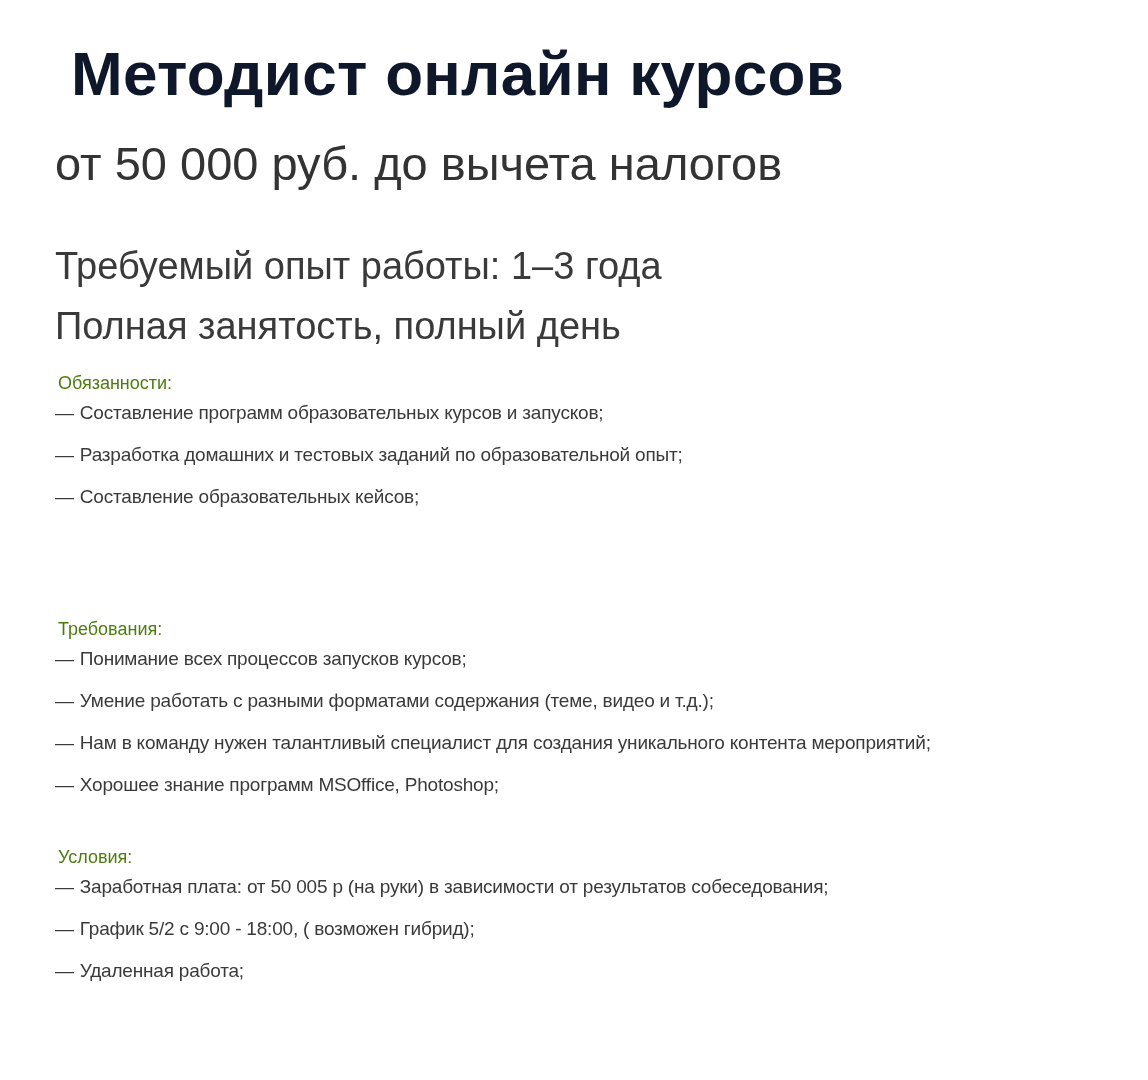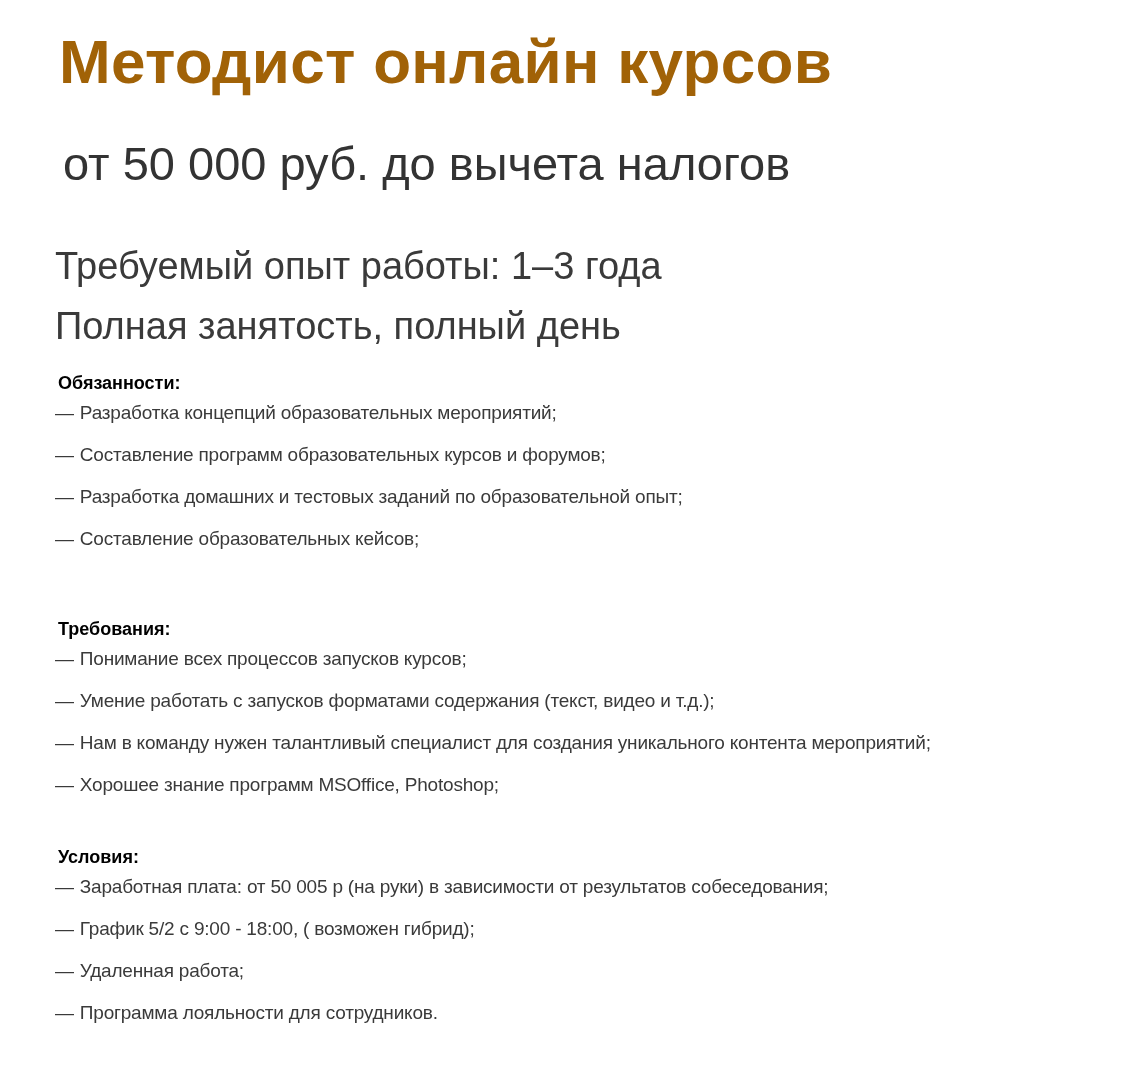--- a/index.html
+++ b/index.html
@@ -18,31 +18,31 @@
     .page {
       position: absolute;
       left: 55px;
       top: 0;
       right: 0;
     }
     .title {
       position: absolute;
       left: 0;
       top: 18px;
-      margin: 4px;
+      margin: 16px;
       font-size: 62px;
       font-weight: bold;
       line-height: 80px;
-      color: #a16207;
+      color: #0f172a;
       letter-spacing: 0.3px;
       white-space: nowrap;
     }
     .salary {
       position: absolute;
-      left: 8px;
+      left: 0;
       top: 134px;
       margin: 0;
       font-size: 47px;
       font-weight: normal;
       line-height: 60px;
       color: #333333;
       white-space: nowrap;
     }
     .meta {
       position: absolute;
@@ -57,23 +57,23 @@
     .meta.emp { top: 306px; }
 
     .section {
       position: absolute;
       left: 0;
       right: 0;
     }
     .section-title {
       margin: 0 0 0 3px;
       font-size: 18px;
-      font-weight: bold;
+      font-weight: normal;
       line-height: 24px;
-      color: #000000;
+      color: #4d7c0f;
       white-space: nowrap;
     }
     .list {
       list-style: none;
       margin: 0;
       padding: 0;
     }
     .list li {
       font-size: 19px;
       line-height: 42px;
@@ -100,40 +100,38 @@
 
   <p class="salary">от 50 000 руб. до вычета налогов</p>
 
   <p class="meta exp">Требуемый опыт работы: 1–3 года</p>
 
   <p class="meta emp">Полная занятость, полный день</p>
 
   <div class="section duties">
     <h3 class="section-title">Обязанности:</h3>
     <ul class="list">
-      <li><span class="dash">—</span><span>Разработка концепций образовательных мероприятий;</span></li>
-      <li><span class="dash">—</span><span>Составление программ образовательных курсов и форумов;</span></li>
+      <li><span class="dash">—</span><span>Составление программ образовательных курсов и запусков;</span></li>
       <li><span class="dash">—</span><span>Разработка домашних и тестовых заданий по образовательной опыт;</span></li>
       <li><span class="dash">—</span><span>Составление образовательных кейсов;</span></li>
     </ul>
   </div>
 
   <div class="section reqs">
     <h3 class="section-title">Требования:</h3>
     <ul class="list">
       <li><span class="dash">—</span><span>Понимание всех процессов запусков курсов;</span></li>
-      <li><span class="dash">—</span><span>Умение работать с запусков форматами содержания (текст, видео и т.д.);</span></li>
+      <li><span class="dash">—</span><span>Умение работать с разными форматами содержания (теме, видео и т.д.);</span></li>
       <li><span class="dash">—</span><span>Нам в команду нужен талантливый специалист для создания уникального контента мероприятий;</span></li>
       <li><span class="dash">—</span><span>Хорошее знание программ MSOffice, Photoshop;</span></li>
     </ul>
   </div>
 
   <div class="section conds">
     <h3 class="section-title">Условия:</h3>
     <ul class="list">
       <li><span class="dash">—</span><span>Заработная плата: от 50 005 р (на руки) в зависимости от результатов собеседования;</span></li>
       <li><span class="dash">—</span><span>График 5/2 с 9:00 - 18:00, ( возможен гибрид);</span></li>
       <li><span class="dash">—</span><span>Удаленная работа;</span></li>
-      <li><span class="dash">—</span><span>Программа лояльности для сотрудников.</span></li>
     </ul>
   </div>
 
 </div>
 
 </body></html>

